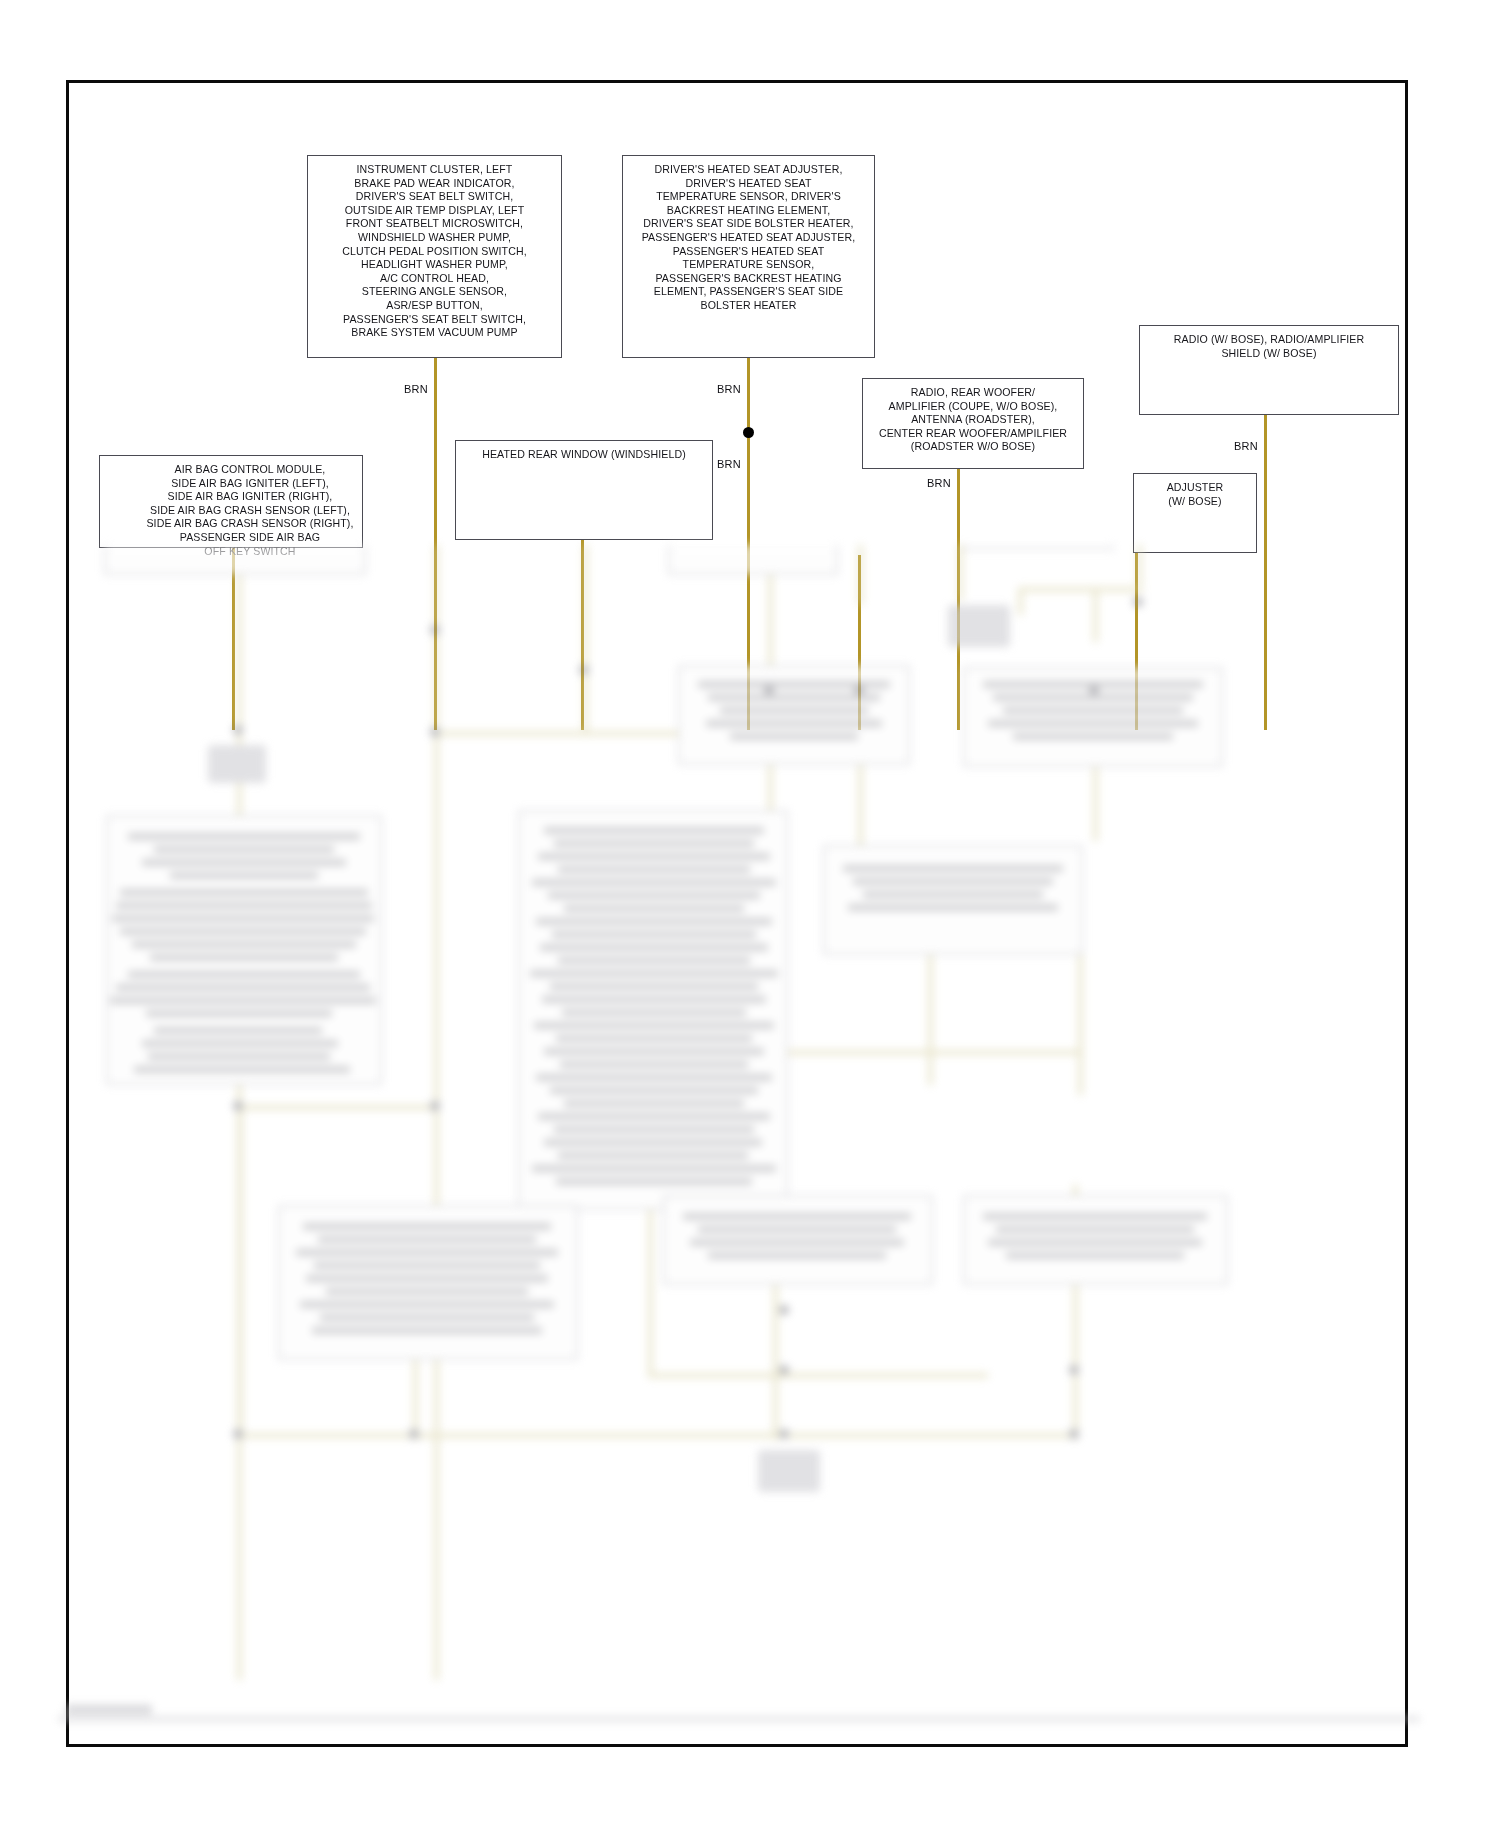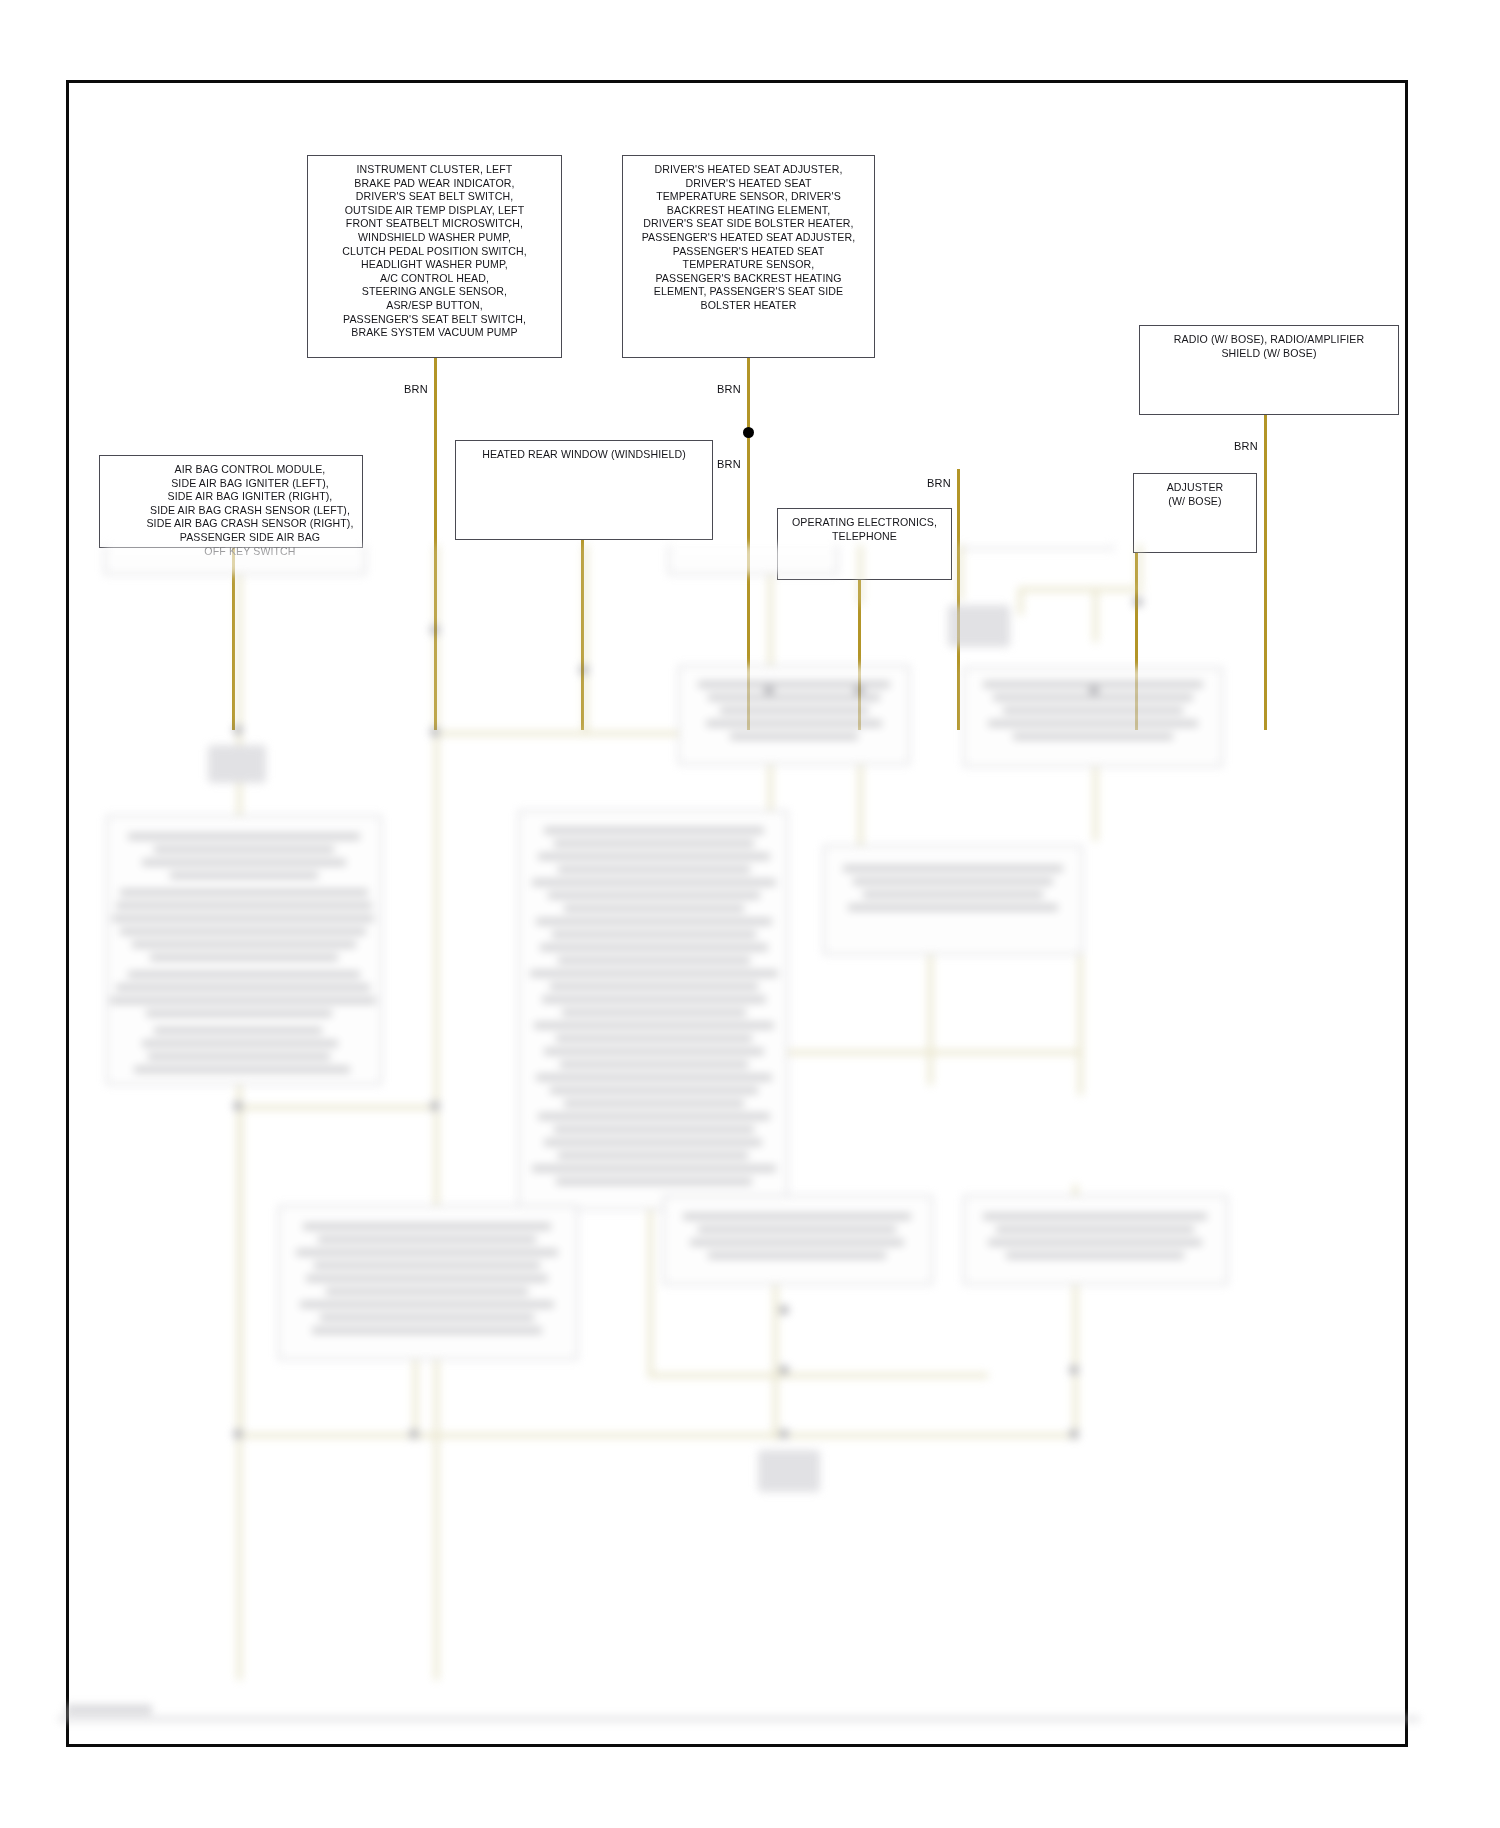--- a/index.html
+++ b/index.html
@@ -171,33 +171,36 @@
 TEMPERATURE SENSOR, DRIVER'S
 BACKREST HEATING ELEMENT,
 DRIVER'S SEAT SIDE BOLSTER HEATER,
 PASSENGER'S HEATED SEAT ADJUSTER,
 PASSENGER'S HEATED SEAT
 TEMPERATURE SENSOR,
 PASSENGER'S BACKREST HEATING
 ELEMENT, PASSENGER'S SEAT SIDE
 BOLSTER HEATER</div>
 
+  <div class="cbox" style="left:862px; top:378px; width:222px; height:91px;">RADIO, REAR WOOFER/
+AMPLIFIER (COUPE, W/O BOSE),
+ANTENNA (ROADSTER),
+CENTER REAR WOOFER/AMPILFIER
+(ROADSTER W/O BOSE)</div>
 
   <div class="cbox" style="left:99px; top:455px; width:264px; height:93px;padding-left:44px;">AIR BAG CONTROL MODULE,
 SIDE AIR BAG IGNITER (LEFT),
 SIDE AIR BAG IGNITER (RIGHT),
 SIDE AIR BAG CRASH SENSOR (LEFT),
 SIDE AIR BAG CRASH SENSOR (RIGHT),
 PASSENGER SIDE AIR BAG
 OFF KEY SWITCH</div>
 
   <div class="cbox" style="left:455px; top:440px; width:258px; height:100px;">HEATED REAR WINDOW (WINDSHIELD)</div>
 
-  <div class="cbox" style="left:777px; top:508px; width:175px; height:72px;">OPERATING ELECTRONICS,
-TELEPHONE</div>
 
   <div class="cbox" style="left:1133px; top:473px; width:124px; height:80px;">ADJUSTER
 (W/ BOSE)</div>
 
   <div class="blur-layer">
 
     <div class="bwire v" style="left:179px; top:0px;   height:1135px;"></div>
     <div class="bwire v" style="left:376px; top:0px;   height:1135px;"></div>
     <div class="bwire v" style="left:525px; top:0px;   height:190px;"></div>
     <div class="bwire h" style="left:376px; top:186px; width:337px;"></div>

